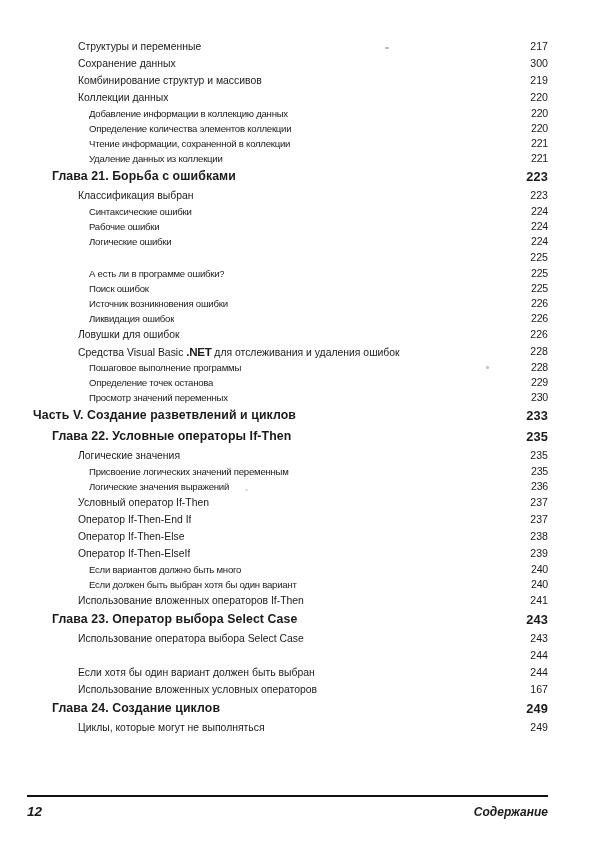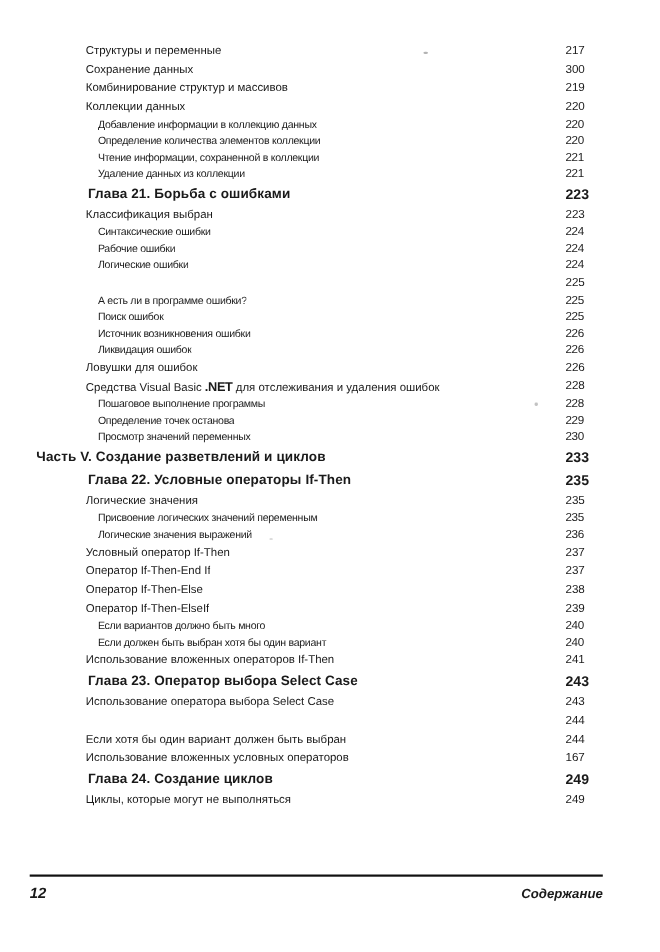--- a/index.html
+++ b/index.html
@@ -48,38 +48,39 @@
   .toc-title {
     flex: 0 1 auto;
     overflow: hidden;
   }
 
   .toc-page-num {
     position: absolute;
     right: 52px;
     top: 0;
     width: 34px;
+    text-align: right;
     line-height: inherit;
   }
 
   
   
   .lvl-part {
     padding-left: 33px;
     height: 21px;
     line-height: 21px;
     font-weight: bold;
     font-size: 12.3px;
     letter-spacing: .1px;
   }
   .lvl-part .toc-page-num { font-weight: bold; font-size: 12.8px; }
 
   
   .lvl-chapter {
-    padding-left: 80px;
+    padding-left: 52px;
     height: 21px;
     line-height: 21px;
     font-weight: bold;
     font-size: 12.3px;
     letter-spacing: .1px;
   }
   .lvl-chapter .toc-page-num { font-weight: bold; font-size: 12.8px; }
 
   
   .lvl-1 {

